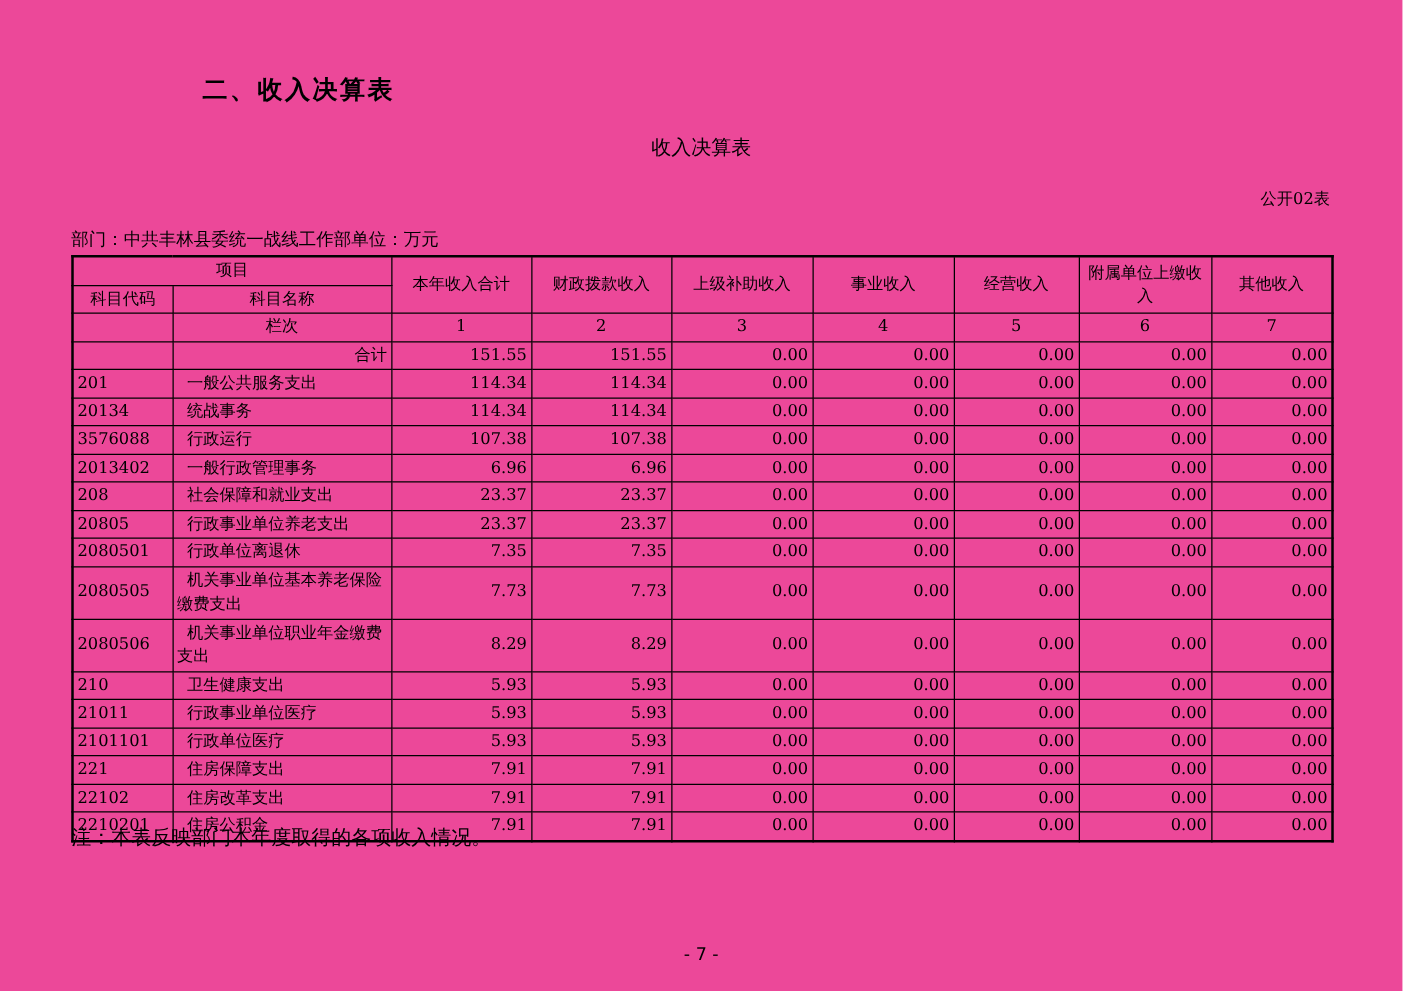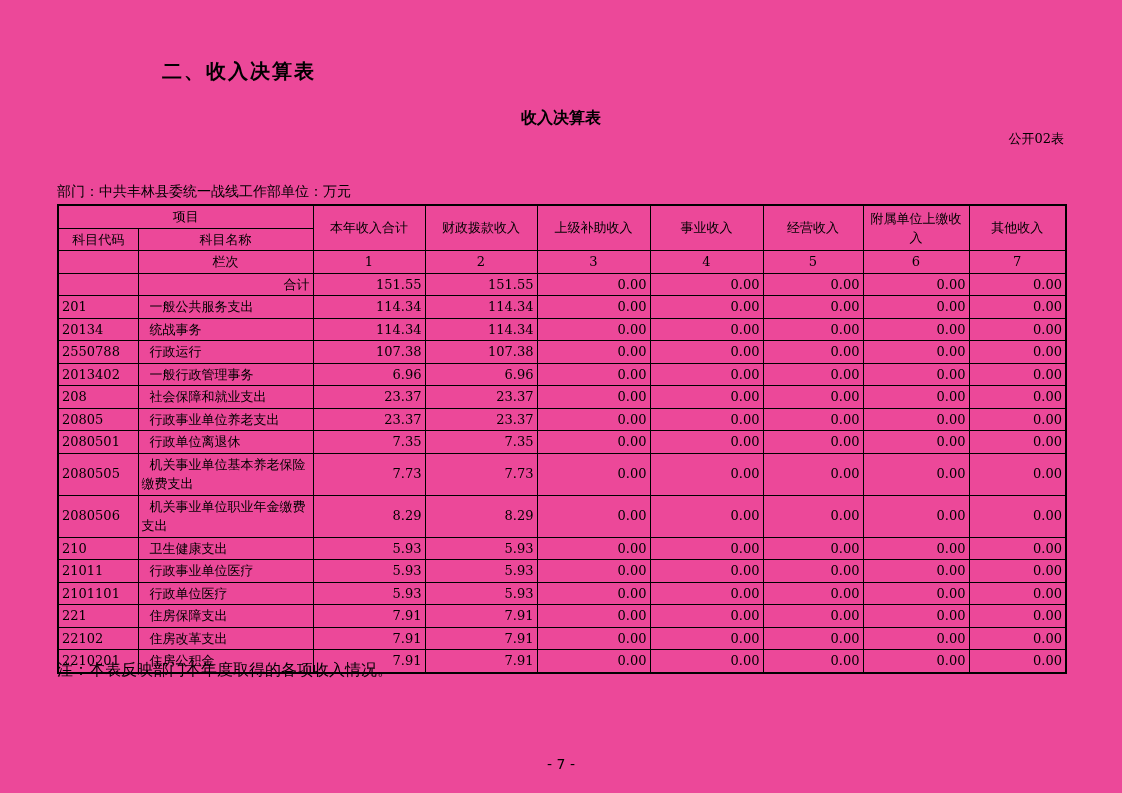--- a/index.html
+++ b/index.html
@@ -23,25 +23,25 @@
     font-family: "DejaVu Sans", "Liberation Sans", sans-serif;
   }
   .table-title {
     position: absolute;
     top: 108px;
     left: 0;
     width: 100%;
     margin: 0;
     text-align: center;
     font-size: 16px;
-    font-weight: bold;
+    font-weight: normal;
   }
   .form-code {
     position: absolute;
-    top: 130px;
+    top: 150px;
     right: 58px;
     font-size: 13px;
   }
   .meta-row {
     position: absolute;
     top: 183px;
     left: 57px;
     width: 1008px;
     display: flex;
     justify-content: flex-start;
@@ -169,21 +169,21 @@
           <td class="name">统战事务</td>
           <td class="num">114.34</td>
           <td class="num">114.34</td>
           <td class="num">0.00</td>
           <td class="num">0.00</td>
           <td class="num">0.00</td>
           <td class="num">0.00</td>
           <td class="num">0.00</td>
         </tr>
         <tr>
-          <td class="code">2550788</td>
+          <td class="code">3576088</td>
           <td class="name">行政运行</td>
           <td class="num">107.38</td>
           <td class="num">107.38</td>
           <td class="num">0.00</td>
           <td class="num">0.00</td>
           <td class="num">0.00</td>
           <td class="num">0.00</td>
           <td class="num">0.00</td>
         </tr>
         <tr>

